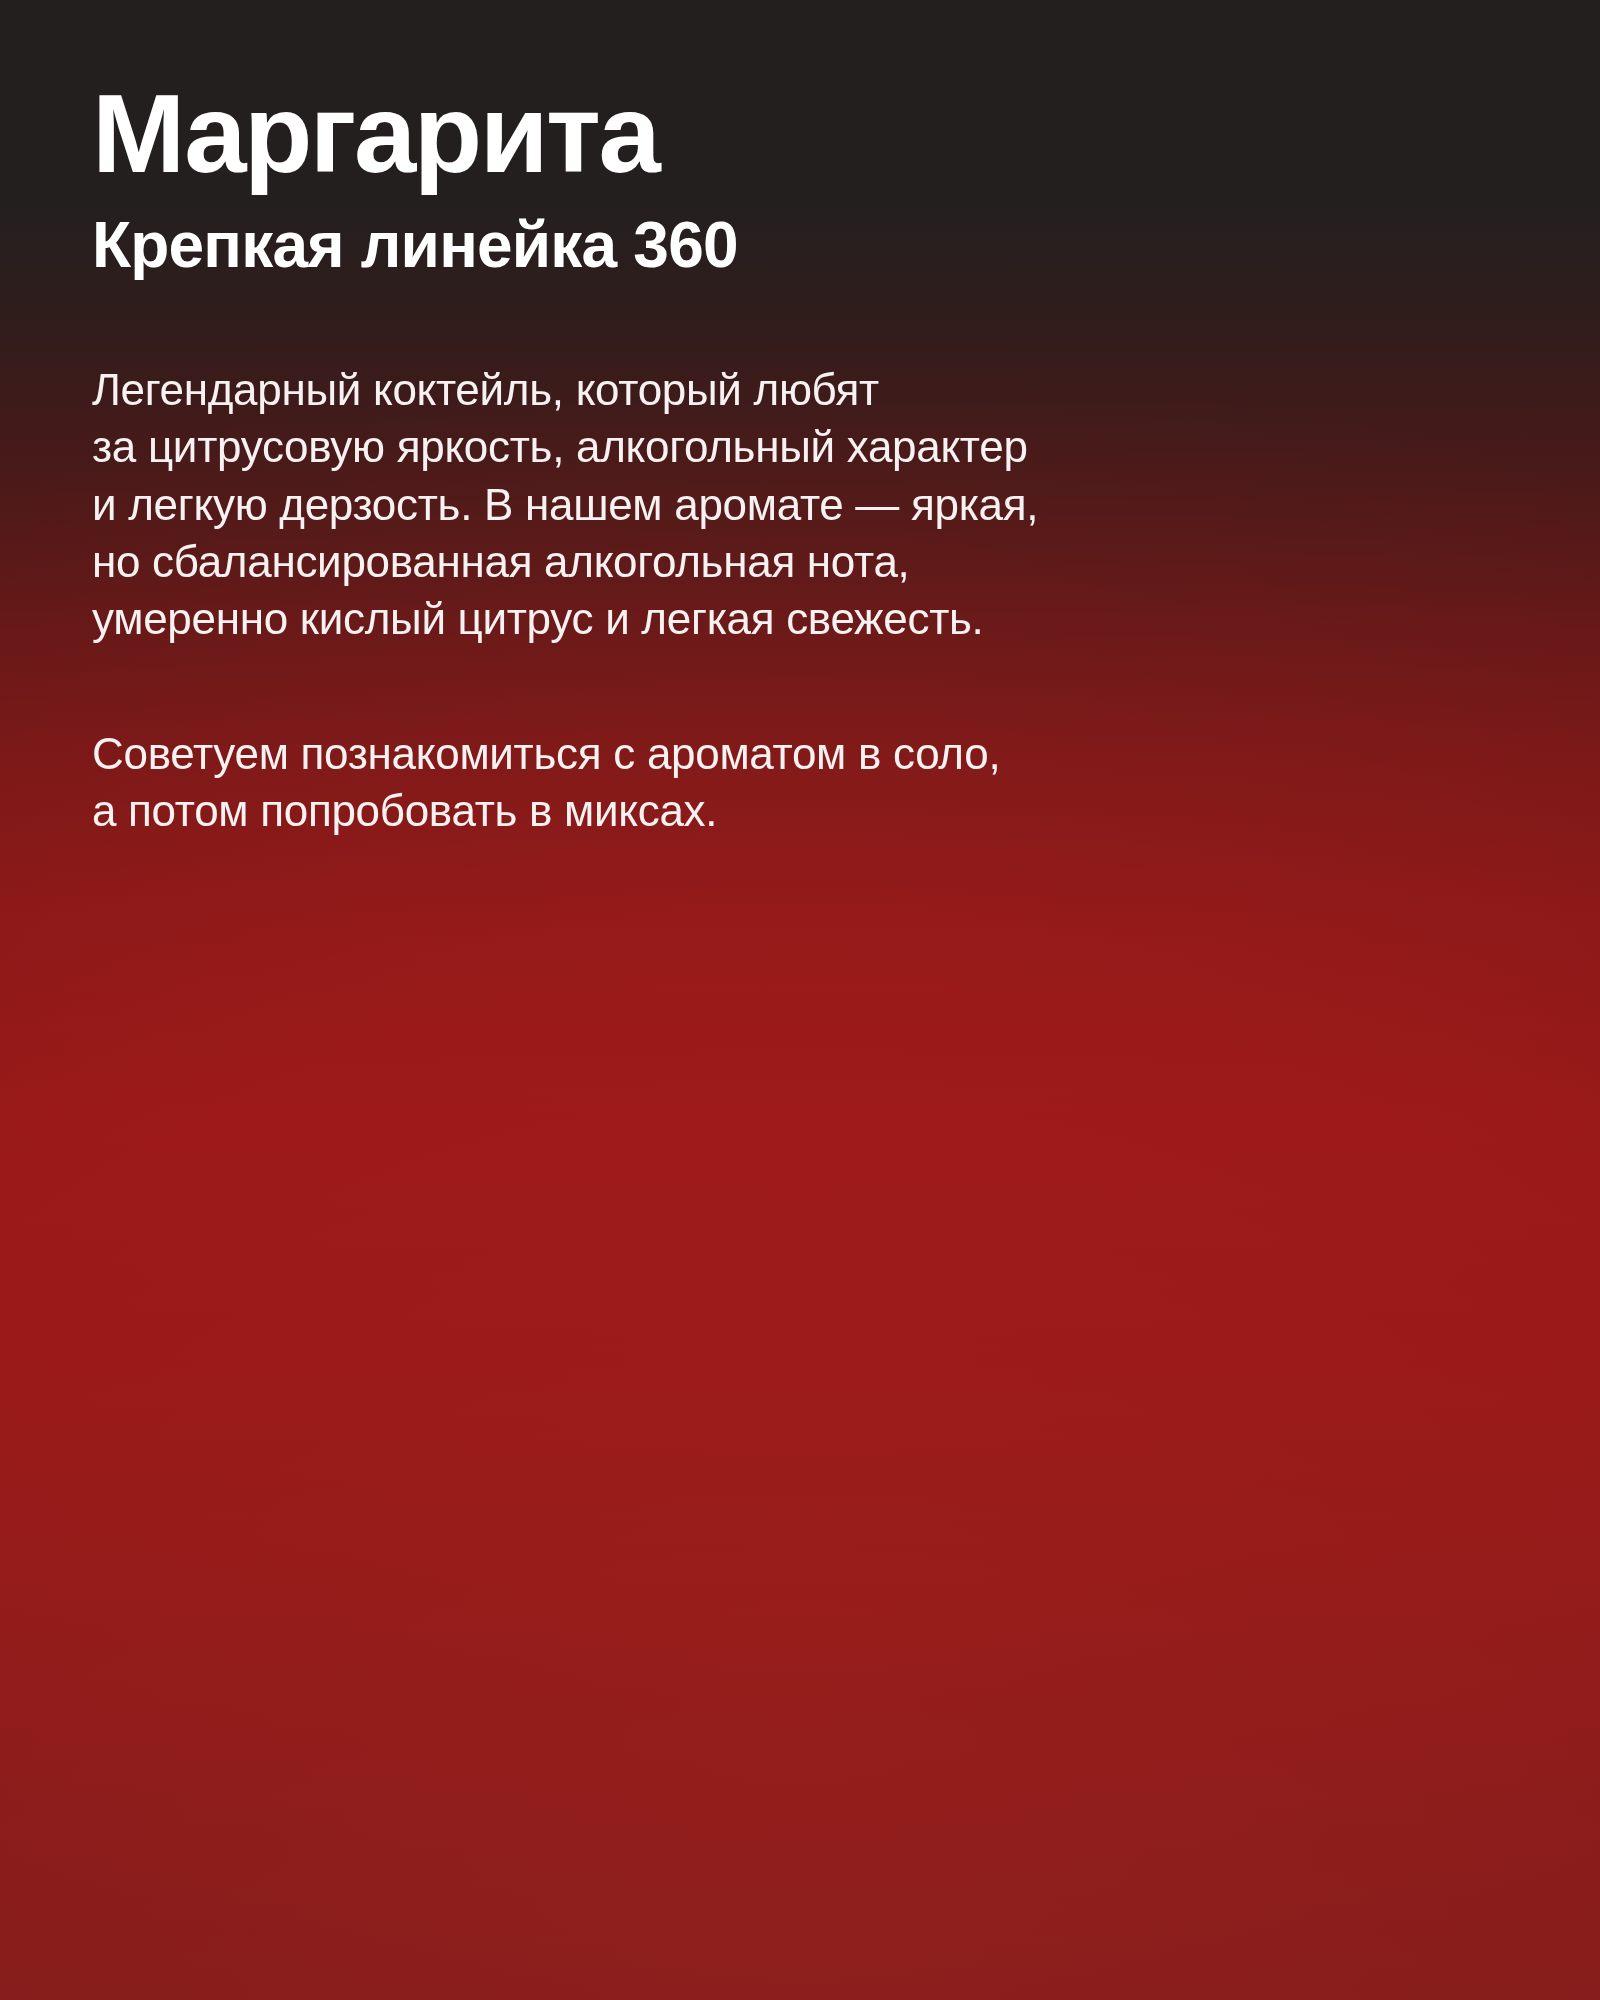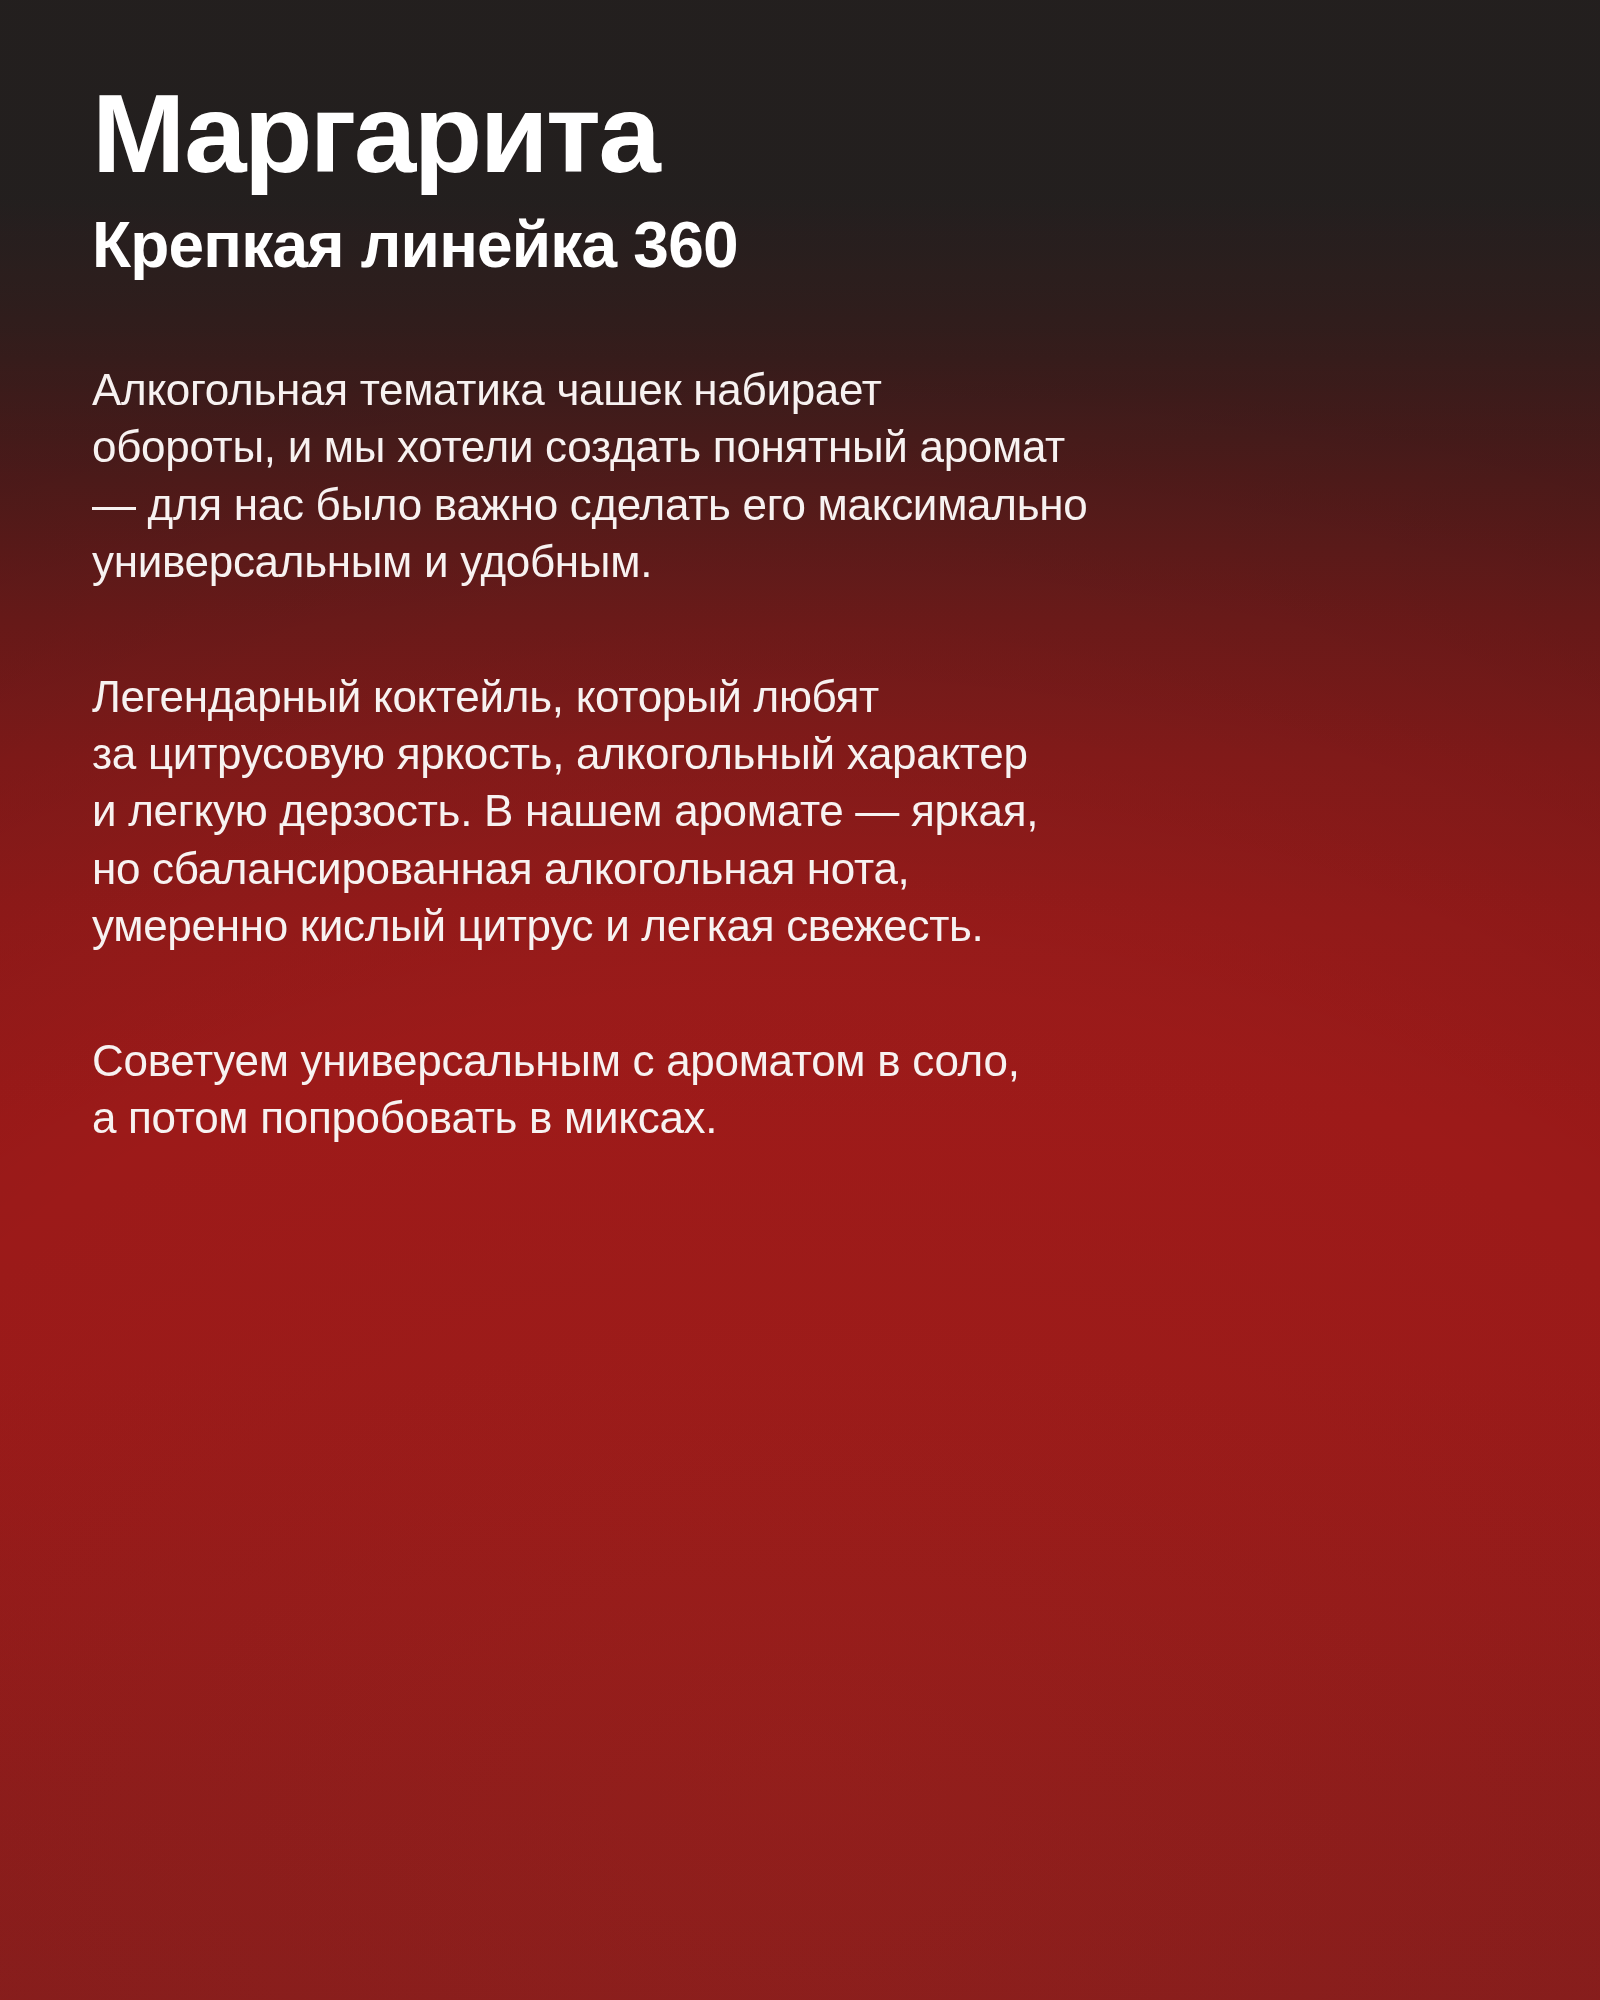--- a/index.html
+++ b/index.html
@@ -78,25 +78,21 @@
   }
 </style>
 </head>
 <body>
 
 <div class="page">
   <div class="content">
     <h1 class="title">Маргарита</h1>
     <h2 class="subtitle">Крепкая линейка 360</h2>
 
-    <p class="body-block">Алкогольная тематика чашек набирает
-обороты, и мы хотели создать понятный аромат
-— для нас было важно сделать его максимально
-универсальным и удобным.</p>
     <p class="body-block">Легендарный коктейль, который любят
 за цитрусовую яркость, алкогольный характер
 и легкую дерзость. В нашем аромате — яркая,
 но сбалансированная алкогольная нота,
 умеренно кислый цитрус и легкая свежесть.</p>
-    <p class="body-block">Советуем универсальным с ароматом в соло,
+    <p class="body-block">Советуем познакомиться с ароматом в соло,
 а потом попробовать в миксах.</p>
   </div>
 </div>
 
 </body></html>

